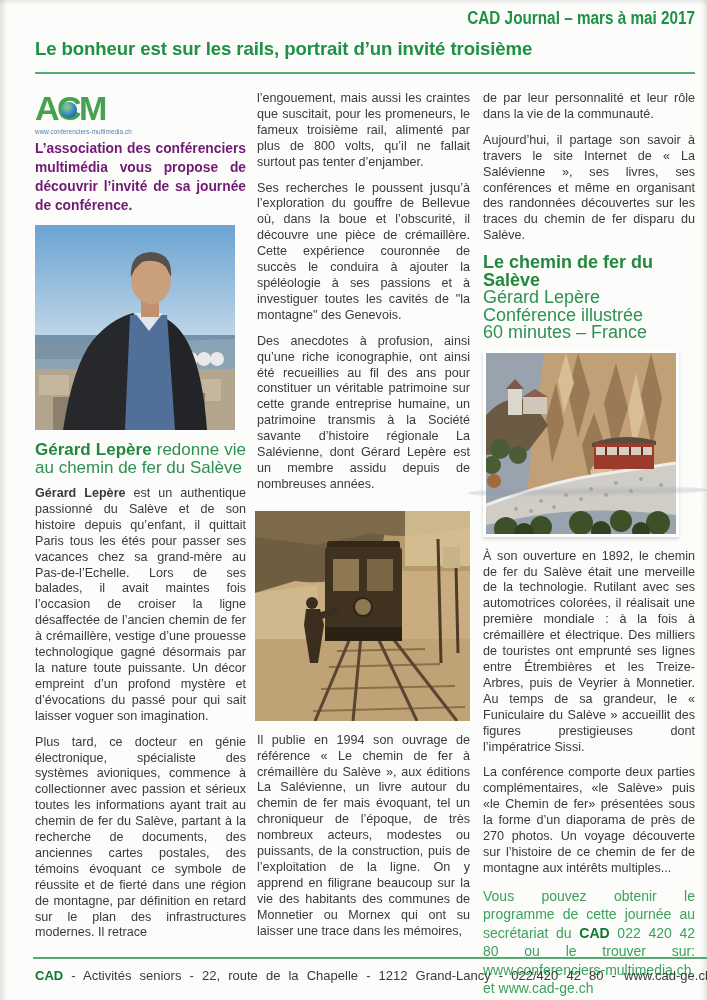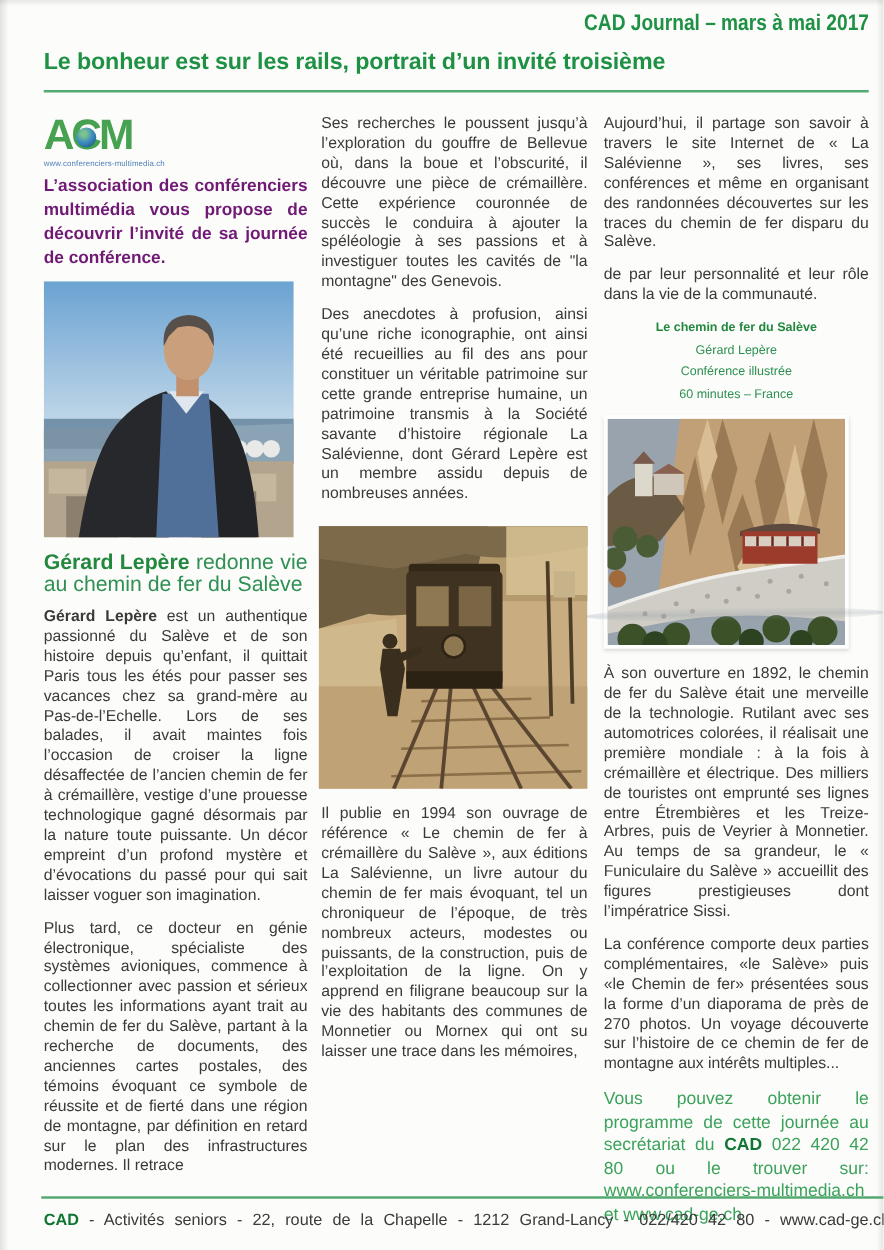--- a/index.html
+++ b/index.html
@@ -46,21 +46,21 @@
 
   .photo { display:block; margin:0 0 11px; }
   .photo svg { display:block; }
   .photo-mid { margin:18px 0 12px -2px; }
   .postcard { background:#fff; padding:3px; width:196px; margin:0 0 12px;
               box-shadow:0 2px 3px rgba(110,110,110,.25); }
 
   .caption { font-size:17px; line-height:17.5px; color:#2e9053; margin:0 0 8px; }
   .caption .bold { font-weight:700; color:#23883f; }
 
-  .conf { font-size:10px; line-height:17.5px; color:#2e9053; text-align:center; margin:2px 0 8px; }
+  .conf { font-size:18px; line-height:17.5px; color:#2e9053; text-align:left; margin:2px 0 8px; }
   .conf-title { font-weight:700; color:#23883f; }
 
   .contact { font-size:14px; line-height:18.5px; color:#3ba25b; margin-top:20px; }
   .cad-bold { font-weight:700; color:#0e7631; }
 
   .footer-rule { position:absolute; left:33px; top:957px; width:674px; height:2px; background:#55a972; }
   .footer { position:absolute; left:35px; top:968px; width:664px; white-space:nowrap;
             font-size:13px; color:#3a3a3a; word-spacing:4.5px; }
 </style>
 </head>
@@ -122,20 +122,21 @@
       </svg>
     </div>
 
     <p class="caption"><span class="bold">Gérard Lepère</span><span> redonne vie au chemin de fer du Salève</span></p>
 
     <p><b>Gérard Lepère</b><span> est un authentique passionné du Salève et de son histoire depuis qu’enfant, il quittait Paris tous les étés pour passer ses vacances chez sa grand-mère au Pas-de-l’Echelle. Lors de ses balades, il avait maintes fois l’occasion de croiser la ligne désaffectée de l’ancien chemin de fer à crémaillère, vestige d’une prouesse technologique gagné désormais par la nature toute puissante. Un décor empreint d’un profond mystère et d’évocations du passé pour qui sait laisser voguer son imagination.</span></p>
     <p>Plus tard, ce docteur en génie électronique, spécialiste des systèmes avioniques, commence à collectionner avec passion et sérieux toutes les informations ayant trait au chemin de fer du Salève, partant à la recherche de documents, des anciennes cartes postales, des témoins évoquant ce symbole de réussite et de fierté dans une région de montagne, par définition en retard sur le plan des infrastructures modernes. Il retrace</p>
   </div>
 
   <div class="col col-mid">
+    <p>l’engouement, mais aussi les craintes que suscitait, pour les promeneurs, le fameux troisième rail, alimenté par plus de 800 volts, qu’il ne fallait surtout pas tenter d’enjamber.</p>
     <p>Ses recherches le poussent jusqu’à l’exploration du gouffre de Bellevue où, dans la boue et l’obscurité, il découvre une pièce de crémaillère. Cette expérience couronnée de succès le conduira à ajouter la spéléologie à ses passions et à investiguer toutes les cavités de "la montagne" des Genevois.</p>
     <p>Des anecdotes à profusion, ainsi qu’une riche iconographie, ont ainsi été recueillies au fil des ans pour constituer un véritable patrimoine sur cette grande entreprise humaine, un patrimoine transmis à la Société savante d’histoire régionale La Salévienne, dont Gérard Lepère est un membre assidu depuis de nombreuses années.</p>
 
     <div class="photo photo-mid">
       <svg width="215" height="210" viewBox="0 0 215 210">
         <rect width="215" height="210" fill="#c9ad80"></rect>
         <rect width="215" height="60" fill="#b59a6e"></rect>
         <path d="M0 0 H135 L122 55 Q80 76 40 70 L0 82 Z" fill="#6f5d40"></path>
         <path d="M0 0 H215 V16 Q150 30 118 22 L60 34 L0 26 Z" fill="#7d6a4a"></path>
         <rect x="150" width="65" height="55" fill="#d6c194" opacity=".9"></rect>
@@ -169,22 +170,22 @@
             <line x1="201" y1="55" x2="203" y2="142"></line>
         </g>
         <rect x="188" y="36" width="17" height="21" fill="#c7b389"></rect>
       </svg>
     </div>
 
     <p>Il publie en 1994 son ouvrage de référence « Le chemin de fer à crémaillère du Salève », aux éditions La Salévienne, un livre autour du chemin de fer mais évoquant, tel un chroniqueur de l’époque, de très nombreux acteurs, modestes ou puissants, de la construction, puis de l’exploitation de la ligne. On y apprend en filigrane beaucoup sur la vie des habitants des communes de Monnetier ou Mornex qui ont su laisser une trace dans les mémoires,</p>
   </div>
 
   <div class="col col-right">
+    <p>de par leur personnalité et leur rôle dans la vie de la communauté.</p>
     <p>Aujourd’hui, il partage son savoir à travers le site Internet de « La Salévienne », ses livres, ses conférences et même en organisant des randonnées découvertes sur les traces du chemin de fer disparu du Salève.</p>
-    <p>de par leur personnalité et leur rôle dans la vie de la communauté.</p>
 
     <div class="conf">
       <div class="conf-title">Le chemin de fer du Salève</div>
       <div>Gérard Lepère</div>
       <div>Conférence illustrée</div>
       <div>60 minutes – France</div>
     </div>
 
     <div class="photo postcard">
       <svg width="190" height="181" viewBox="0 0 190 181">

